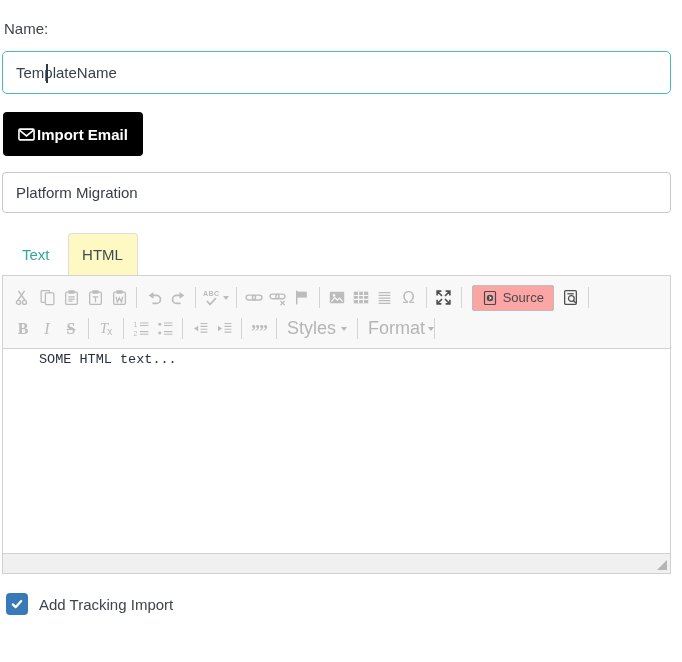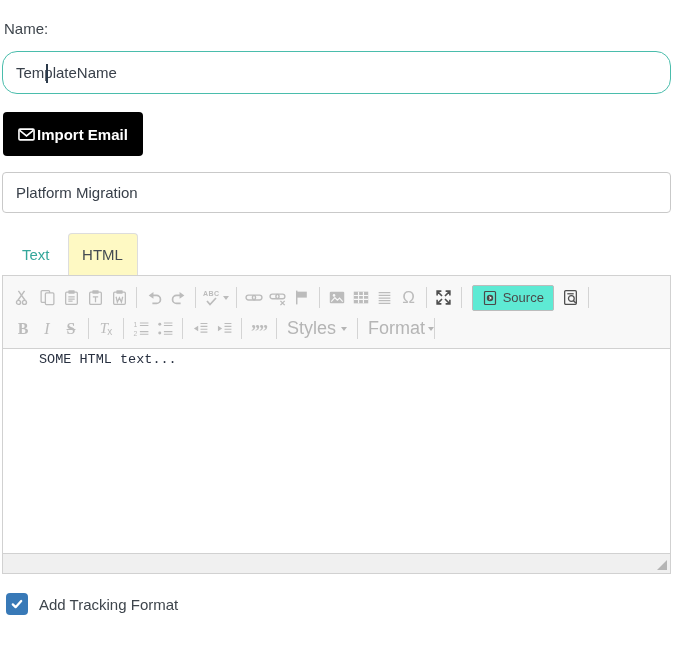--- a/index.html
+++ b/index.html
@@ -10,21 +10,21 @@
     color:#3e454c;
     overflow:hidden;
   }
   .page { margin-left:2px; width:669px; }
 
   .field-label { font-size:15px; color:#3e454c; padding-top:20px; margin-left:2px; }
 
   .text-input {
     position:relative;
     margin-top:14px; height:43px; width:669px;
-    border:1px solid #c9c9c9; border-radius:15px;
+    border:1px solid #c9c9c9; border-radius:5px;
     display:flex; align-items:center;
     padding:0 13px; font-size:15px; color:#39404a; background:#fff;
   }
   .text-input.focused { border-color:#4abdac; }
   .text-input.subject { margin-top:16px; height:41px; border-radius:4px; }
   .caret-bar {
     position:absolute; left:43px; top:12px;
     width:1.5px; height:19px; background:#2b3a4a;
   }
 
@@ -67,21 +67,21 @@
   .caret-down {
     width:0; height:0; margin-left:3px;
     border-left:3.5px solid transparent; border-right:3.5px solid transparent;
     border-top:4.5px solid currentColor;
   }
   .spell-stack { display:flex; flex-direction:column; align-items:center; line-height:1; }
   .spell-abc { font-size:7px; font-weight:bold; letter-spacing:0.5px; }
 
   .btn-source {
     display:flex; align-items:center; gap:5px;
-    border:1px solid #bcbcbc; background:#5eead4; border-radius:2px;
+    border:1px solid #bcbcbc; background:#fca5a5; border-radius:2px;
     padding:4px 9px; margin:0 5px;
     color:#4a4a4a; font-size:13px; cursor:pointer;
     font-family:"Liberation Sans", sans-serif;
   }
 
   .glyph-btn { font-family:"Liberation Serif", serif; font-size:16px; line-height:1; }
   .glyph-bold { font-weight:bold; }
   .glyph-italic { font-style:italic; }
   .glyph-strike { text-decoration:line-through; font-weight:bold; }
   .glyph-omega { font-size:17px; }
@@ -390,16 +390,16 @@
   </div>
 
   <div class="tracking-row">
     <div class="checkbox">
       <span style="display:flex;">
         <svg class="ic" width="14" height="14" viewBox="0 0 16 16">
           <path d="M3.2 8.4 l3.2 3.2 L12.8 4.6" fill="none" stroke="#fff" stroke-width="2.6" stroke-linecap="round" stroke-linejoin="round"></path>
         </svg>
       </span>
     </div>
-    <span class="tracking-label">Add Tracking Format</span>
+    <span class="tracking-label">Add Tracking Import</span>
   </div>
 
 </div>
 
 </body></html>

